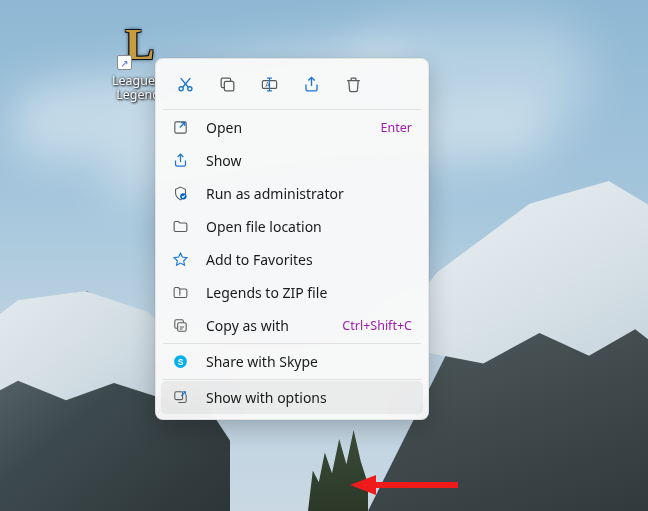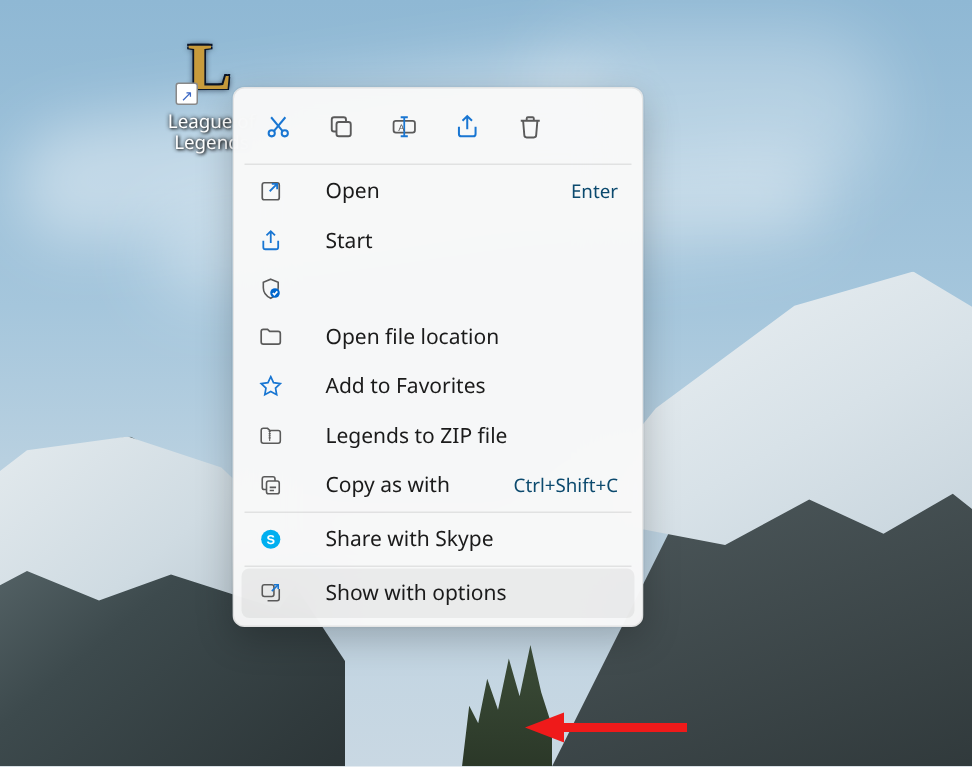--- a/index.html
+++ b/index.html
@@ -89,30 +89,30 @@
 .menu-toolbar {
   display:flex; gap:2px; padding:2px 4px 6px;
 }
 .tool-btn {
   width:40px; height:36px; border-radius:5px;
   display:flex; align-items:center; justify-content:center;
   cursor:pointer;
 }
 .sep { height:1px; background:rgba(0,0,0,0.09); margin:1px 2px; }
 .menu-item {
-  display:flex; align-items:center; gap:28px;
+  display:flex; align-items:center; gap:17px;
   padding: 7px 11px 7px 11px;
   border-radius:5px;
   cursor:pointer;
   color:#1b1b1b;
 }
 .menu-item.highlighted { background:rgba(0,0,0,0.05); }
 .mi-icon { width:17px; height:17px; display:flex; align-items:center; justify-content:center; flex-shrink:0;}
 .mi-label { flex:1; }
-.mi-shortcut { color:#0c4a6e; font-size:12.5px; }
+.mi-shortcut { color:#a21caf; font-size:12.5px; }
 
 .arrow-ann {
   position:absolute;
   top: 472px; left: 350px;
   width:110px; height:26px;
   pointer-events:none;
 }
 </style>
 </head>
 <body>
@@ -198,30 +198,31 @@
   </div>
   <div class="menu-item">
     <span class="mi-icon">
         <svg width="17" height="17" viewBox="0 0 24 24">
           <g fill="none" stroke="#1976d2" stroke-width="1.7">
             <path d="M5 12 v6 a2 2 0 0 0 2 2 h10 a2 2 0 0 0 2 -2 v-6"></path>
             <path d="M12 3 v11 M8 7 l4 -4 l4 4"></path>
           </g>
         </svg>
       </span>
-    <span class="mi-label">Start</span>
+    <span class="mi-label">Show</span>
   </div>
   <div class="menu-item">
     <span class="mi-icon">
         <svg width="17" height="17" viewBox="0 0 24 24">
           <path d="M12 3 l7 3 v5 c0 5 -3 8 -7 10 c-4 -2 -7 -5 -7 -10 V6 z" fill="none" stroke="#5a5a5a" stroke-width="1.5"></path>
           <circle cx="16" cy="16" r="4.5" fill="#0066cc"></circle>
           <path d="M14 16 l1.4 1.6 L18.2 14.5" stroke="#fff" stroke-width="1.6" fill="none"></path>
         </svg>
       </span>
+    <span class="mi-label">Run as administrator</span>
   </div>
   <div class="menu-item">
     <span class="mi-icon">
         <svg width="17" height="17" viewBox="0 0 24 24">
           <path d="M3 7 a2 2 0 0 1 2 -2 h4 l2 2 h8 a2 2 0 0 1 2 2 v8 a2 2 0 0 1 -2 2 H5 a2 2 0 0 1 -2 -2 z" fill="none" stroke="#5a5a5a" stroke-width="1.6"></path>
         </svg>
       </span>
     <span class="mi-label">Open file location</span>
   </div>
   <div class="menu-item">

